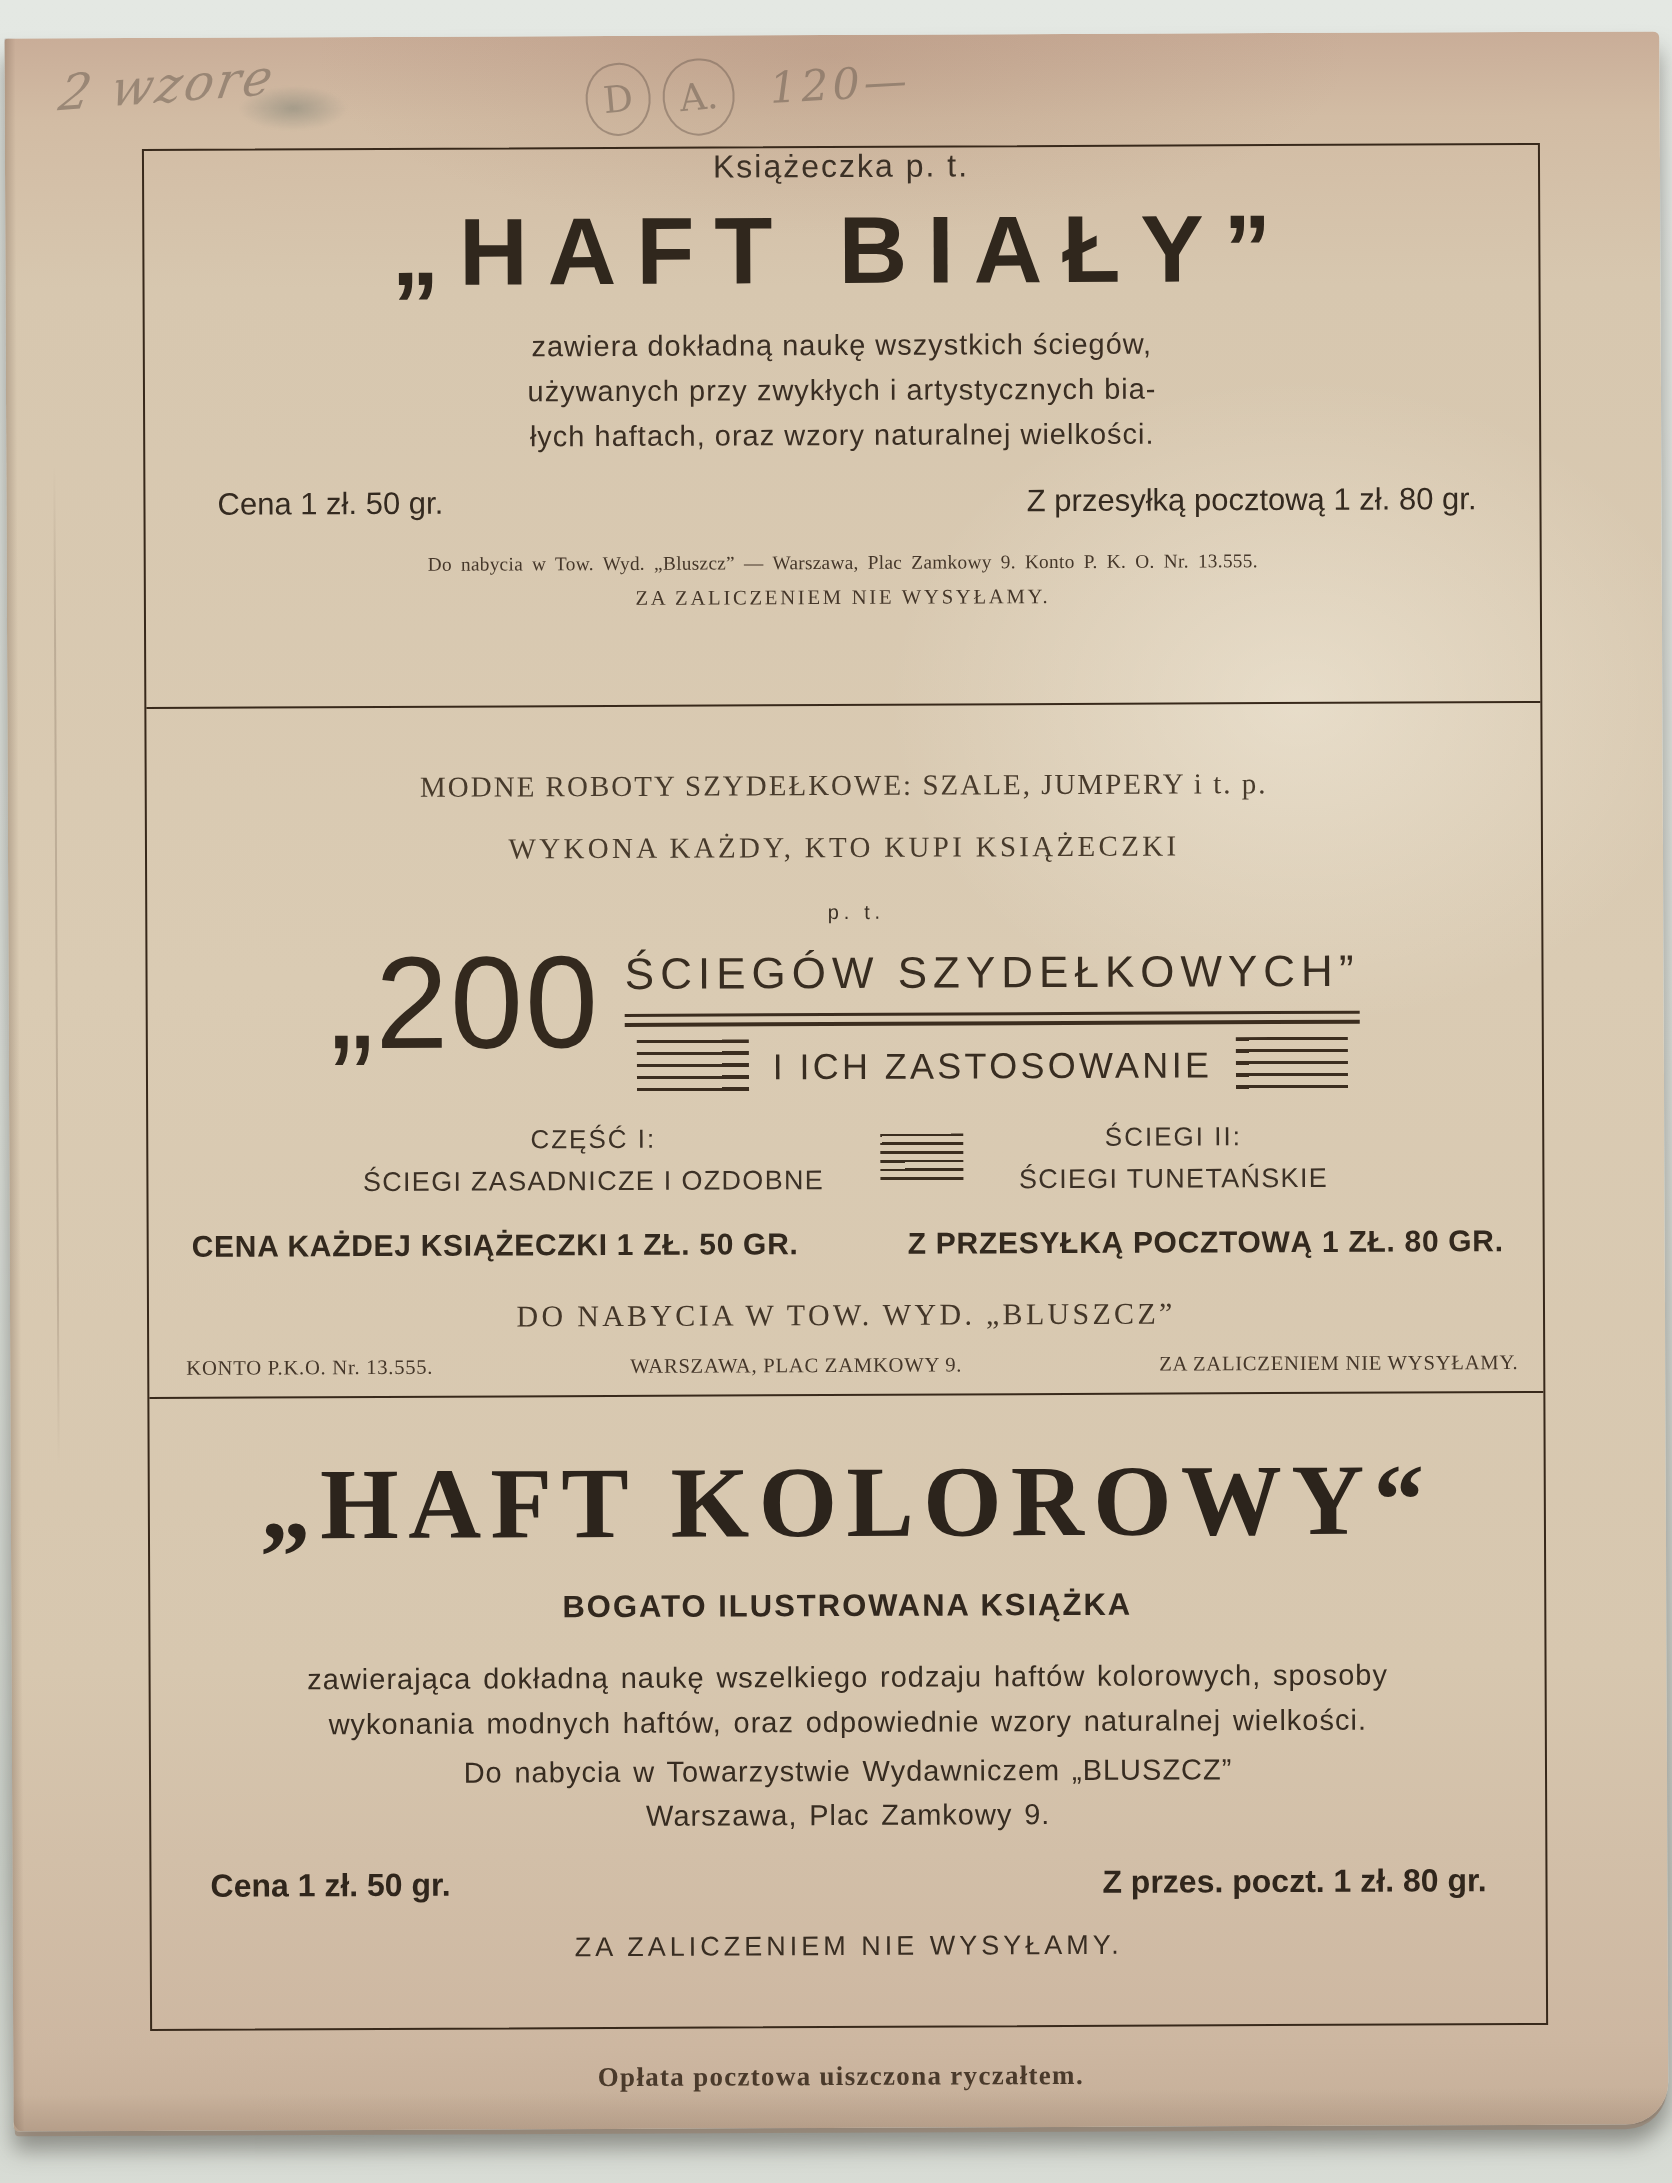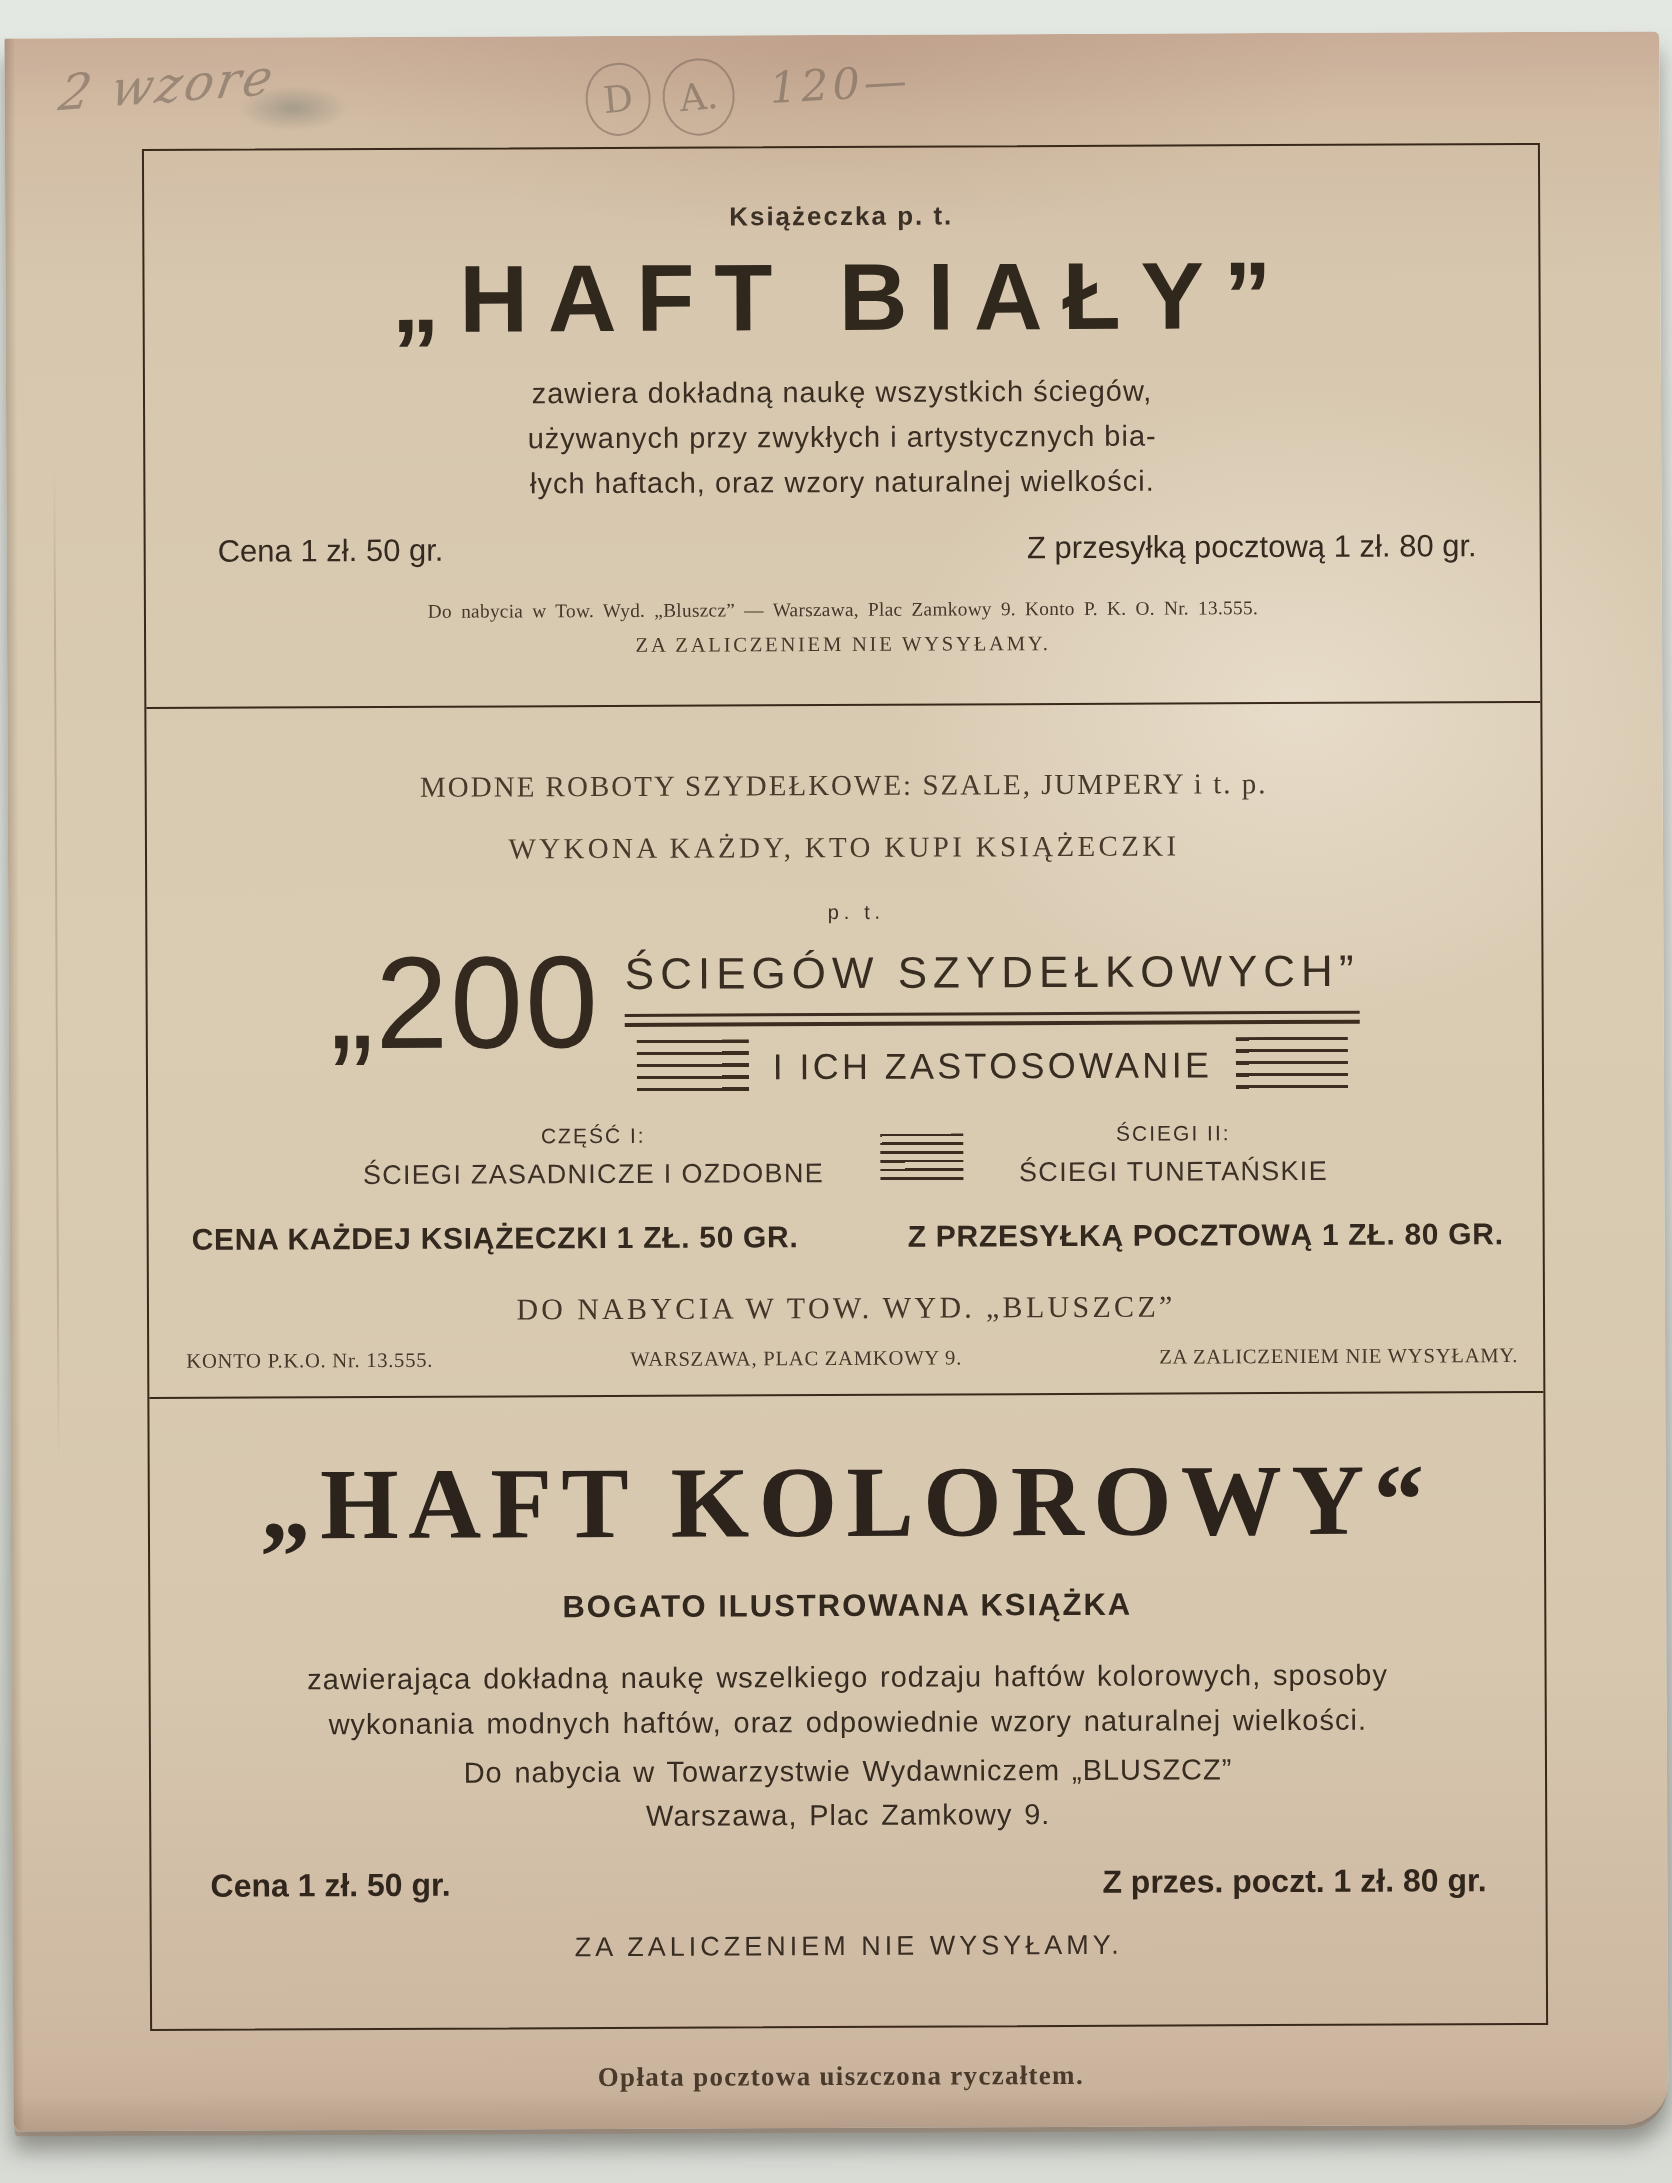--- a/index.html
+++ b/index.html
@@ -64,21 +64,21 @@
     display:flex;flex-direction:column;align-items:center;
     color:#3a2e22;text-align:center;
   }
   .ad1{height:558px;border-bottom:2.7px solid #38291b;}
   .ad2{height:690px;border-bottom:2.7px solid #38291b;}
   .ad3{flex:1;}
 
   .split{width:100%;display:flex;justify-content:space-between;align-items:baseline;box-sizing:border-box;}
 
   
-  .kicker{margin-top:53px;font-size:26px;letter-spacing:2px;color:#3c3126;font-weight:bold;}
+  .kicker{font-size:32px;letter-spacing:2px;color:#3c3126;}
   .t1{
     margin-top:16px;font-size:95px;font-weight:bold;letter-spacing:20px;
     line-height:1.05;color:#302godz71d;color:#30271d;white-space:nowrap;
   }
   .b1{font-size:29px;letter-spacing:1px;color:#3a2e23;}
   .b1.f{margin-top:28px;}
   .b1.n{margin-top:12px;}
   .price1{margin-top:32px;padding:0 63px 0 72px;font-size:31px;color:#342a20;}
   .info1{margin-top:32px;font-family:"Liberation Serif",serif;font-size:19.3px;letter-spacing:0.3px;word-spacing:4px;color:#45372a;}
   .cod1{margin-top:12px;font-family:"Liberation Serif",serif;font-size:20.7px;letter-spacing:2.7px;color:#45372a;}
@@ -91,21 +91,21 @@
   .big-number{font-size:131px;line-height:0.88;letter-spacing:2px;color:#33291e;white-space:nowrap;}
   .big-right{margin-left:25px;display:flex;flex-direction:column;align-items:center;margin-top:5.3px;}
   .big-word{font-size:44px;letter-spacing:6px;color:#382d21;white-space:nowrap;}
   .double-rule{align-self:stretch;margin-top:14.7px;height:6px;border-top:3.3px solid #3b2d1f;border-bottom:4.7px solid #3b2d1f;}
   .sub-row{display:flex;align-items:center;margin-top:13.3px;}
   .stripes{background:repeating-linear-gradient(180deg,#3b2d1f 0 3.3px,transparent 3.3px 12px);}
   .s-side{width:112px;height:57px;}
   .sub-text{font-size:36px;letter-spacing:3.3px;margin:0 24px;color:#382d21;white-space:nowrap;}
   .parts-row{display:flex;align-items:flex-start;justify-content:center;margin-top:27px;}
   .part{display:flex;flex-direction:column;align-items:center;}
-  .part-label{font-size:21px;letter-spacing:2px;color:#3c3126;}
+  .part-label{font-size:26px;letter-spacing:2px;color:#3c3126;}
   .part-desc{font-size:27px;letter-spacing:1.3px;margin-top:10.7px;white-space:nowrap;color:#3c3126;}
   .s-mid{width:83px;height:52px;margin:10.7px 56px 0;background:repeating-linear-gradient(180deg,#3b2d1f 0 2.7px,transparent 2.7px 8.7px);}
   .price2{margin-top:31px;padding:0 39px 0 43px;font-weight:bold;font-size:30px;letter-spacing:0.7px;color:#33291e;}
   .buy2{margin-top:37px;font-family:"Liberation Serif",serif;font-size:30px;letter-spacing:3.3px;color:#443729;}
   .meta2{margin-top:22.7px;padding:0 25px 0 37px;font-family:"Liberation Serif",serif;font-size:20.7px;letter-spacing:0.7px;color:#45372a;}
 
   
   .t3{
     margin-top:56px;font-family:"Liberation Serif",serif;font-weight:bold;
     font-size:101px;letter-spacing:9.3px;line-height:1;color:#2c241c;white-space:nowrap;

